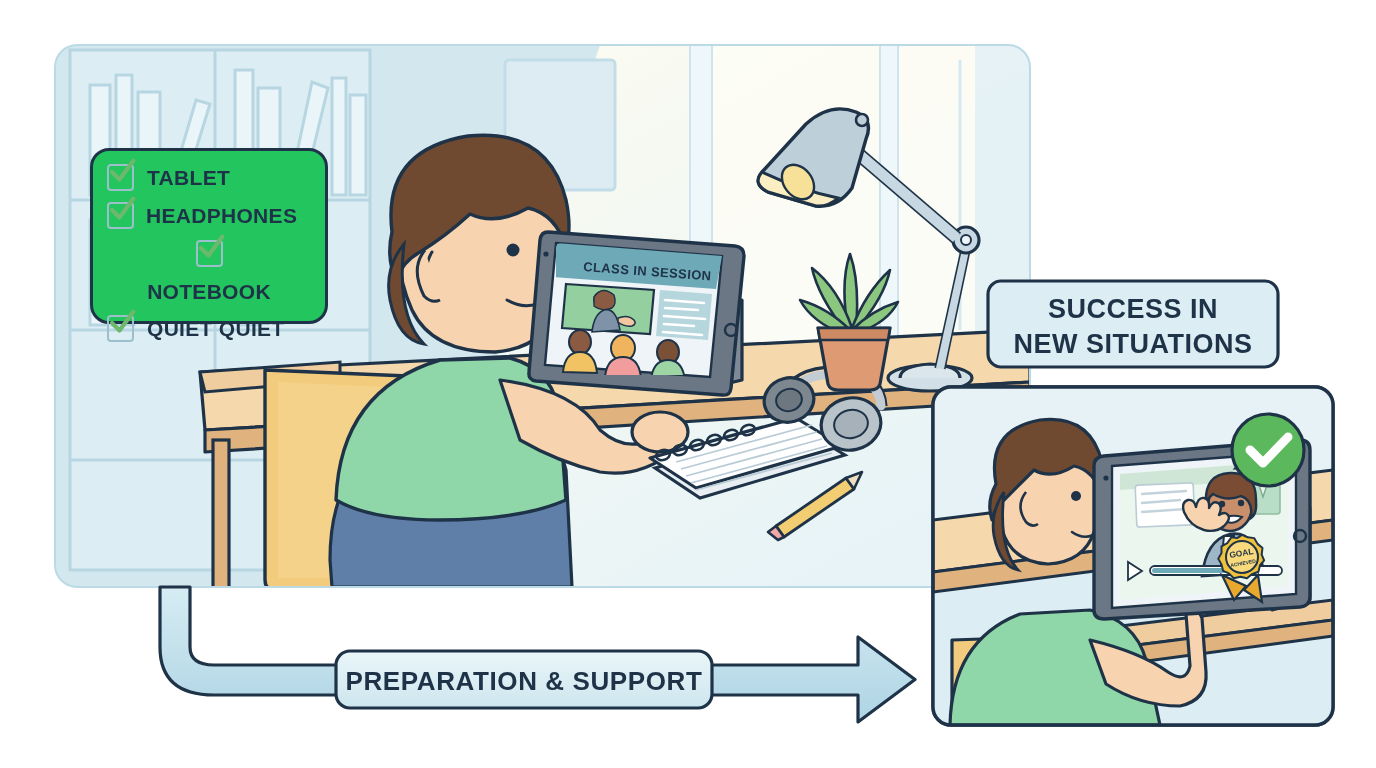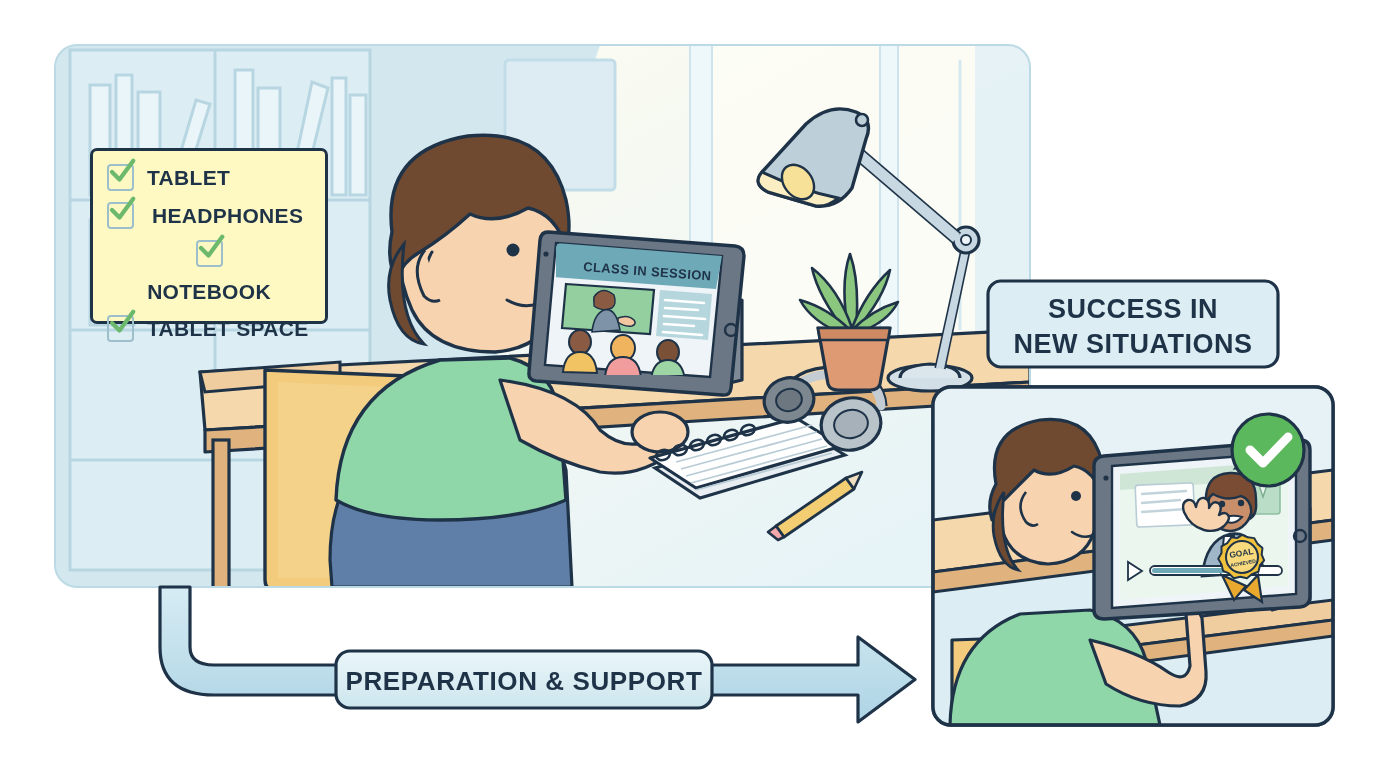--- a/index.html
+++ b/index.html
@@ -313,35 +313,35 @@
         <g>
           <path d="M1236 468 L1252 448 L1258 466 Z" fill="#5cb85c" stroke="#1f3348" stroke-width="3"></path>
           <circle cx="1268" cy="450" r="36" fill="#5cb85c" stroke="#1f3348" stroke-width="3.2"></circle>
           <path d="M1250 450 L1263 463 L1288 437" fill="none" stroke="#ffffff" stroke-width="9" stroke-linecap="round" stroke-linejoin="round"></path>
         </g>
       </g>
       <rect x="933" y="387" width="400" height="338" rx="18" fill="none" stroke="#1f3348" stroke-width="3.4"></rect>
     </g>
   </svg>
 
-  <div style="position:absolute;left:90px;top:148px;width:238px;height:176px;background:#fef9c3;
-              border:3px solid #1f3348;border-radius:7px;box-sizing:border-box;padding:13px 14px;">
+  <div style="position:absolute;left:90px;top:148px;width:238px;height:176px;background:#22c55e;
+              border:3px solid #1f3348;border-radius:19px;box-sizing:border-box;padding:13px 14px;">
     <div style="display:flex;flex-direction:column;gap:11px;">
 
       <div style="display:flex;align-items:center;gap:13px;">
         <span style="position:relative;width:23px;height:23px;border:2.5px solid #9dbfcc;border-radius:4px;
                      display:inline-block;flex:none;">
           <svg viewBox="0 0 24 24" style="position:absolute;left:-2px;top:-9px;width:30px;height:30px;">
             <path d="M4 12 L10 18 L21 3" fill="none" stroke="#6cb86c" stroke-width="3.4" stroke-linecap="round" stroke-linejoin="round"></path>
           </svg>
         </span>
         <span style="font-size:21px;font-weight:bold;color:#1f3348;letter-spacing:0.3px;white-space:nowrap;">TABLET</span>
       </div>
 
-      <div style="display:flex;align-items:center;gap:18px;">
+      <div style="display:flex;align-items:center;gap:12px;">
         <span style="position:relative;width:23px;height:23px;border:2.5px solid #9dbfcc;border-radius:4px;
                      display:inline-block;flex:none;">
           <svg viewBox="0 0 24 24" style="position:absolute;left:-2px;top:-9px;width:30px;height:30px;">
             <path d="M4 12 L10 18 L21 3" fill="none" stroke="#6cb86c" stroke-width="3.4" stroke-linecap="round" stroke-linejoin="round"></path>
           </svg>
         </span>
         <span style="font-size:21px;font-weight:bold;color:#1f3348;letter-spacing:0.3px;white-space:nowrap;">HEADPHONES</span>
       </div>
 
       <div style="display:flex;align-items:center;gap:13px;flex-direction:column;">
@@ -354,19 +354,19 @@
         <span style="font-size:21px;font-weight:bold;color:#1f3348;letter-spacing:0.3px;white-space:nowrap;">NOTEBOOK</span>
       </div>
 
       <div style="display:flex;align-items:center;gap:13px;">
         <span style="position:relative;width:23px;height:23px;border:2.5px solid #9dbfcc;border-radius:4px;
                      display:inline-block;flex:none;">
           <svg viewBox="0 0 24 24" style="position:absolute;left:-2px;top:-9px;width:30px;height:30px;">
             <path d="M4 12 L10 18 L21 3" fill="none" stroke="#6cb86c" stroke-width="3.4" stroke-linecap="round" stroke-linejoin="round"></path>
           </svg>
         </span>
-        <span style="font-size:21px;font-weight:bold;color:#1f3348;letter-spacing:0.3px;white-space:nowrap;">TABLET SPACE</span>
+        <span style="font-size:21px;font-weight:bold;color:#1f3348;letter-spacing:0.3px;white-space:nowrap;">QUIET QUIET</span>
       </div>
 
     </div>
   </div>
 
 </div>
 
 </body></html>

